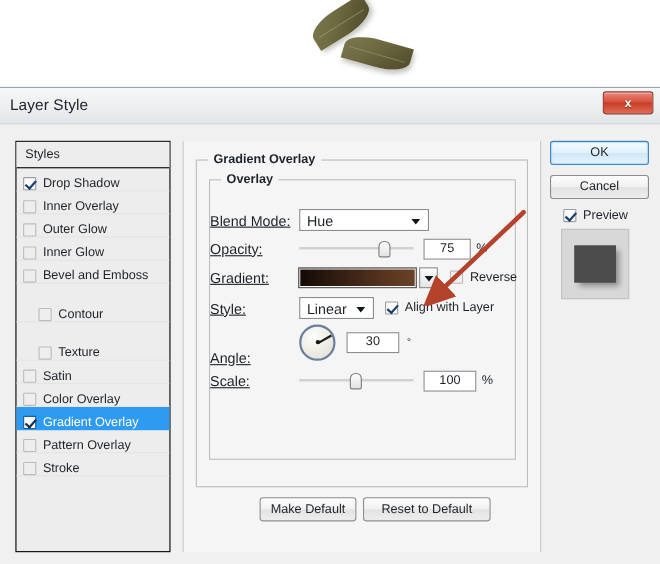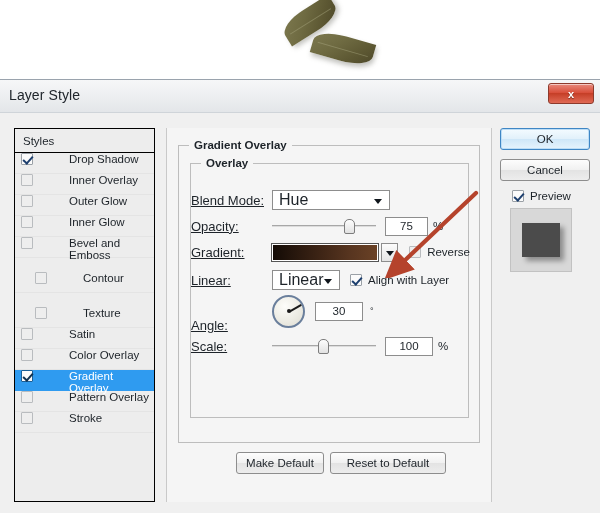--- a/index.html
+++ b/index.html
@@ -72,24 +72,23 @@
     height: 24px; background: #ededed; border-bottom: 1px solid #000000;
     display: flex; align-items: center; padding-left: 8px;
     font-size: 11.5px; color: #1d2329;
   }
   .blend-row {
     height: 24px; background: #ededed; border-bottom: 1px solid #bdbdbd;
     display: flex; align-items: center; padding-left: 8px;
     font-size: 11.5px; color: #1d2329;
   }
   .fx-row {
-    height: 21px; display: flex; align-items: flex-start;
+    height: 21px; display: flex; align-items: flex-end;
     padding-left: 6px; font-size: 11.5px; color: #1d2329;
     border-bottom: 1px solid #e4e4e4;
-    gap: 30px;
   }
   .fx-row.indent { padding-left: 20px; margin-top: 14px; }
   .fx-row.selected { background: #2f9bf0; color: #ffffff; border-bottom-color:#2f9bf0; }
 
   .cbx {
     width: 12px; height: 12px; flex: 0 0 12px; margin-right: 6px;
     border: 1px solid #9aa0a6; background: #fbfbfb; position: relative;
     border-radius: 1px;
   }
   .cbx.dim { background: #eeeeee; border-color: #b9bcbf; }
@@ -114,21 +113,21 @@
     background: #f5f5f5; font-size: 11.5px; font-weight: bold; color: #1d2329;
   }
   #grp-overlay { left: 11px; top: 17px; width: 302px; height: 298px; }
   #grp-gradient { left: 11px; top: 17px; width: 279px; height: 255px; }
 
   .row { position: absolute; display: flex; align-items: center; height: 20px; }
   .lbl { font-size: 13px; color: #1d2329; text-align: left; text-decoration: underline; }
 
   .select {
     height: 20px; background: #ffffff; border: 1px solid #8d8d8d;
-    position: relative; font-size: 16px; color: #1d2329;
+    position: relative; font-size: 13px; color: #1d2329;
     display: flex; align-items: center; padding-left: 6px; cursor: pointer;
   }
   .select .caret {
     position: absolute; right: 7px; top: 8px;
     width: 0; height: 0; border-left: 4.5px solid transparent;
     border-right: 4.5px solid transparent; border-top: 5px solid #10161c;
   }
 
   .slider { position: relative; height: 18px; }
   .slider .track {
@@ -320,21 +319,21 @@
             <div class="grad-arrow" style="margin-left:2px;">
               <span class="caret"></span>
             </div>
             <div class="inline-cbx" style="margin-left:11px;">
               <span class="cbx dim"></span>
               <span>Reverse</span>
             </div>
           </div>
 
           <div class="row" style="left:0; top:106px; width:279px;">
-            <div class="lbl" style="width:74px;">Linear:</div>
+            <div class="lbl" style="width:74px;">Style:</div>
             <div class="select" style="margin-left:7px; width:68px;">
               <span>Linear</span>
               <span class="caret"></span>
             </div>
             <div class="inline-cbx" style="margin-left:10px;">
               <span class="cbx checked"></span>
               <span>Align with Layer</span>
             </div>
           </div>
 

